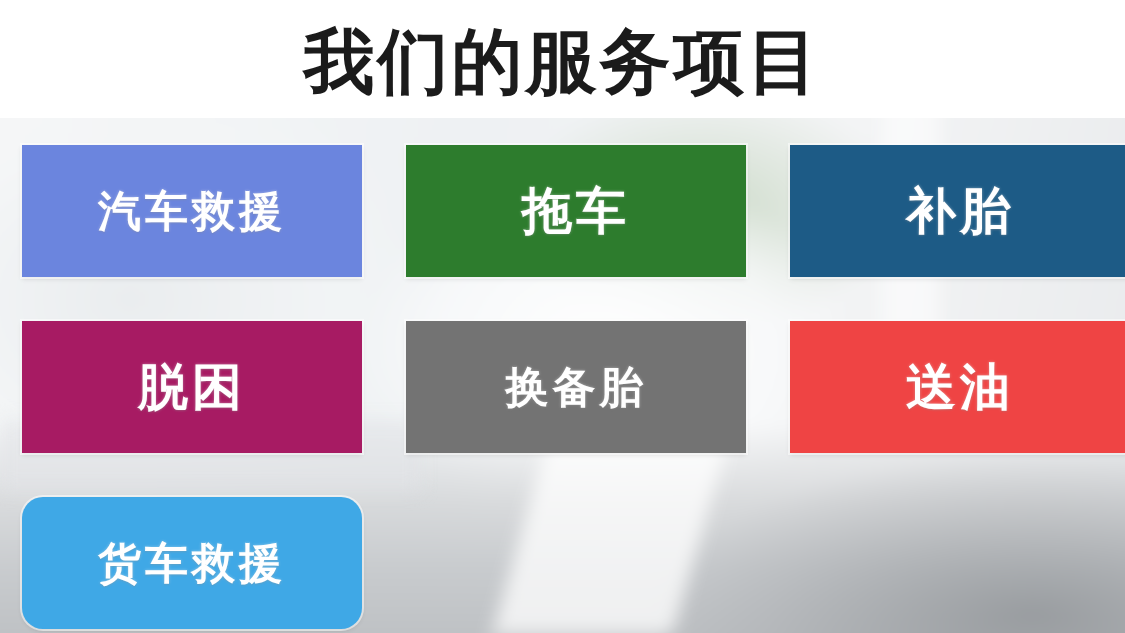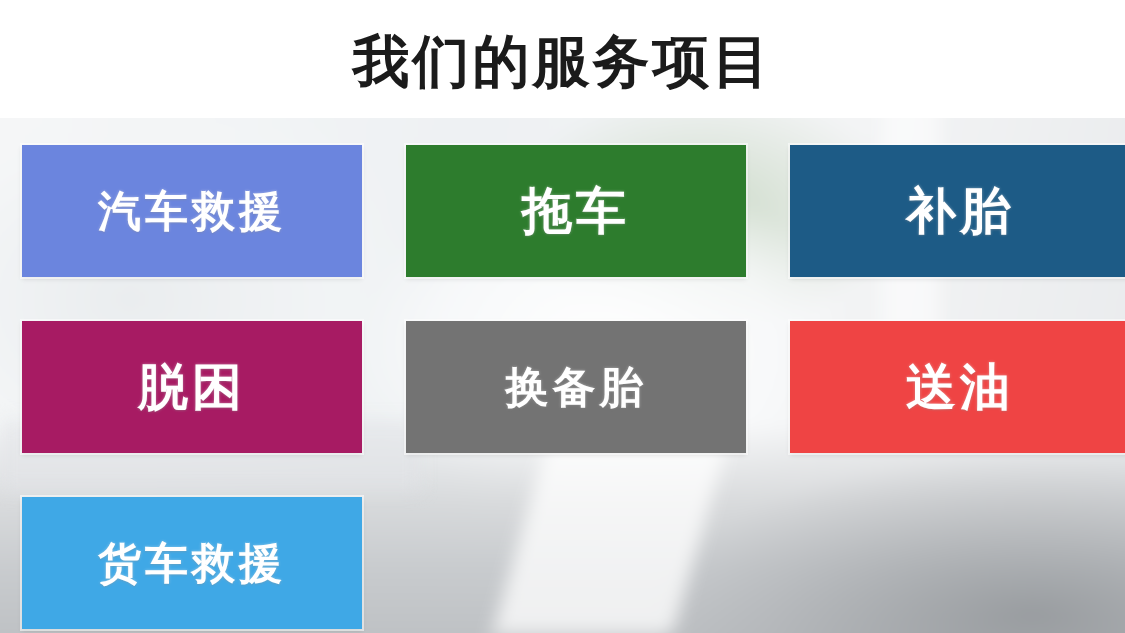--- a/index.html
+++ b/index.html
@@ -54,21 +54,21 @@
   .title-wrap {
     position: absolute;
     left: 0; top: 0;
     width: 1125px;
     height: 122px;
     display: flex;
     align-items: center;
     justify-content: center;
   }
   .page-title {
-    font-size: 57px;
+    font-size: 71px;
     font-weight: bold;
     color: #1b1b1b;
     letter-spacing: 3px;
     line-height: 1;
     white-space: nowrap;
   }
 
   
   .grid {
     position: absolute;
@@ -128,18 +128,18 @@
       </div>
       <div class="tile" style="background: rgb(167, 27, 99);">
         <span class="tile-label small-pair">脱困</span>
       </div>
       <div class="tile" style="background: #737373;">
         <span class="tile-label">换备胎</span>
       </div>
       <div class="tile" style="background: #ef4444;">
         <span class="tile-label small-pair">送油</span>
       </div>
-      <div class="tile" style="background: rgb(63, 168, 230);">
+      <div class="tile" style="background: rgb(63, 168, 230); border-radius: 21px;">
         <span class="tile-label">货车救援</span>
       </div>
     </div>
 
 </div>
 
 </body></html>

